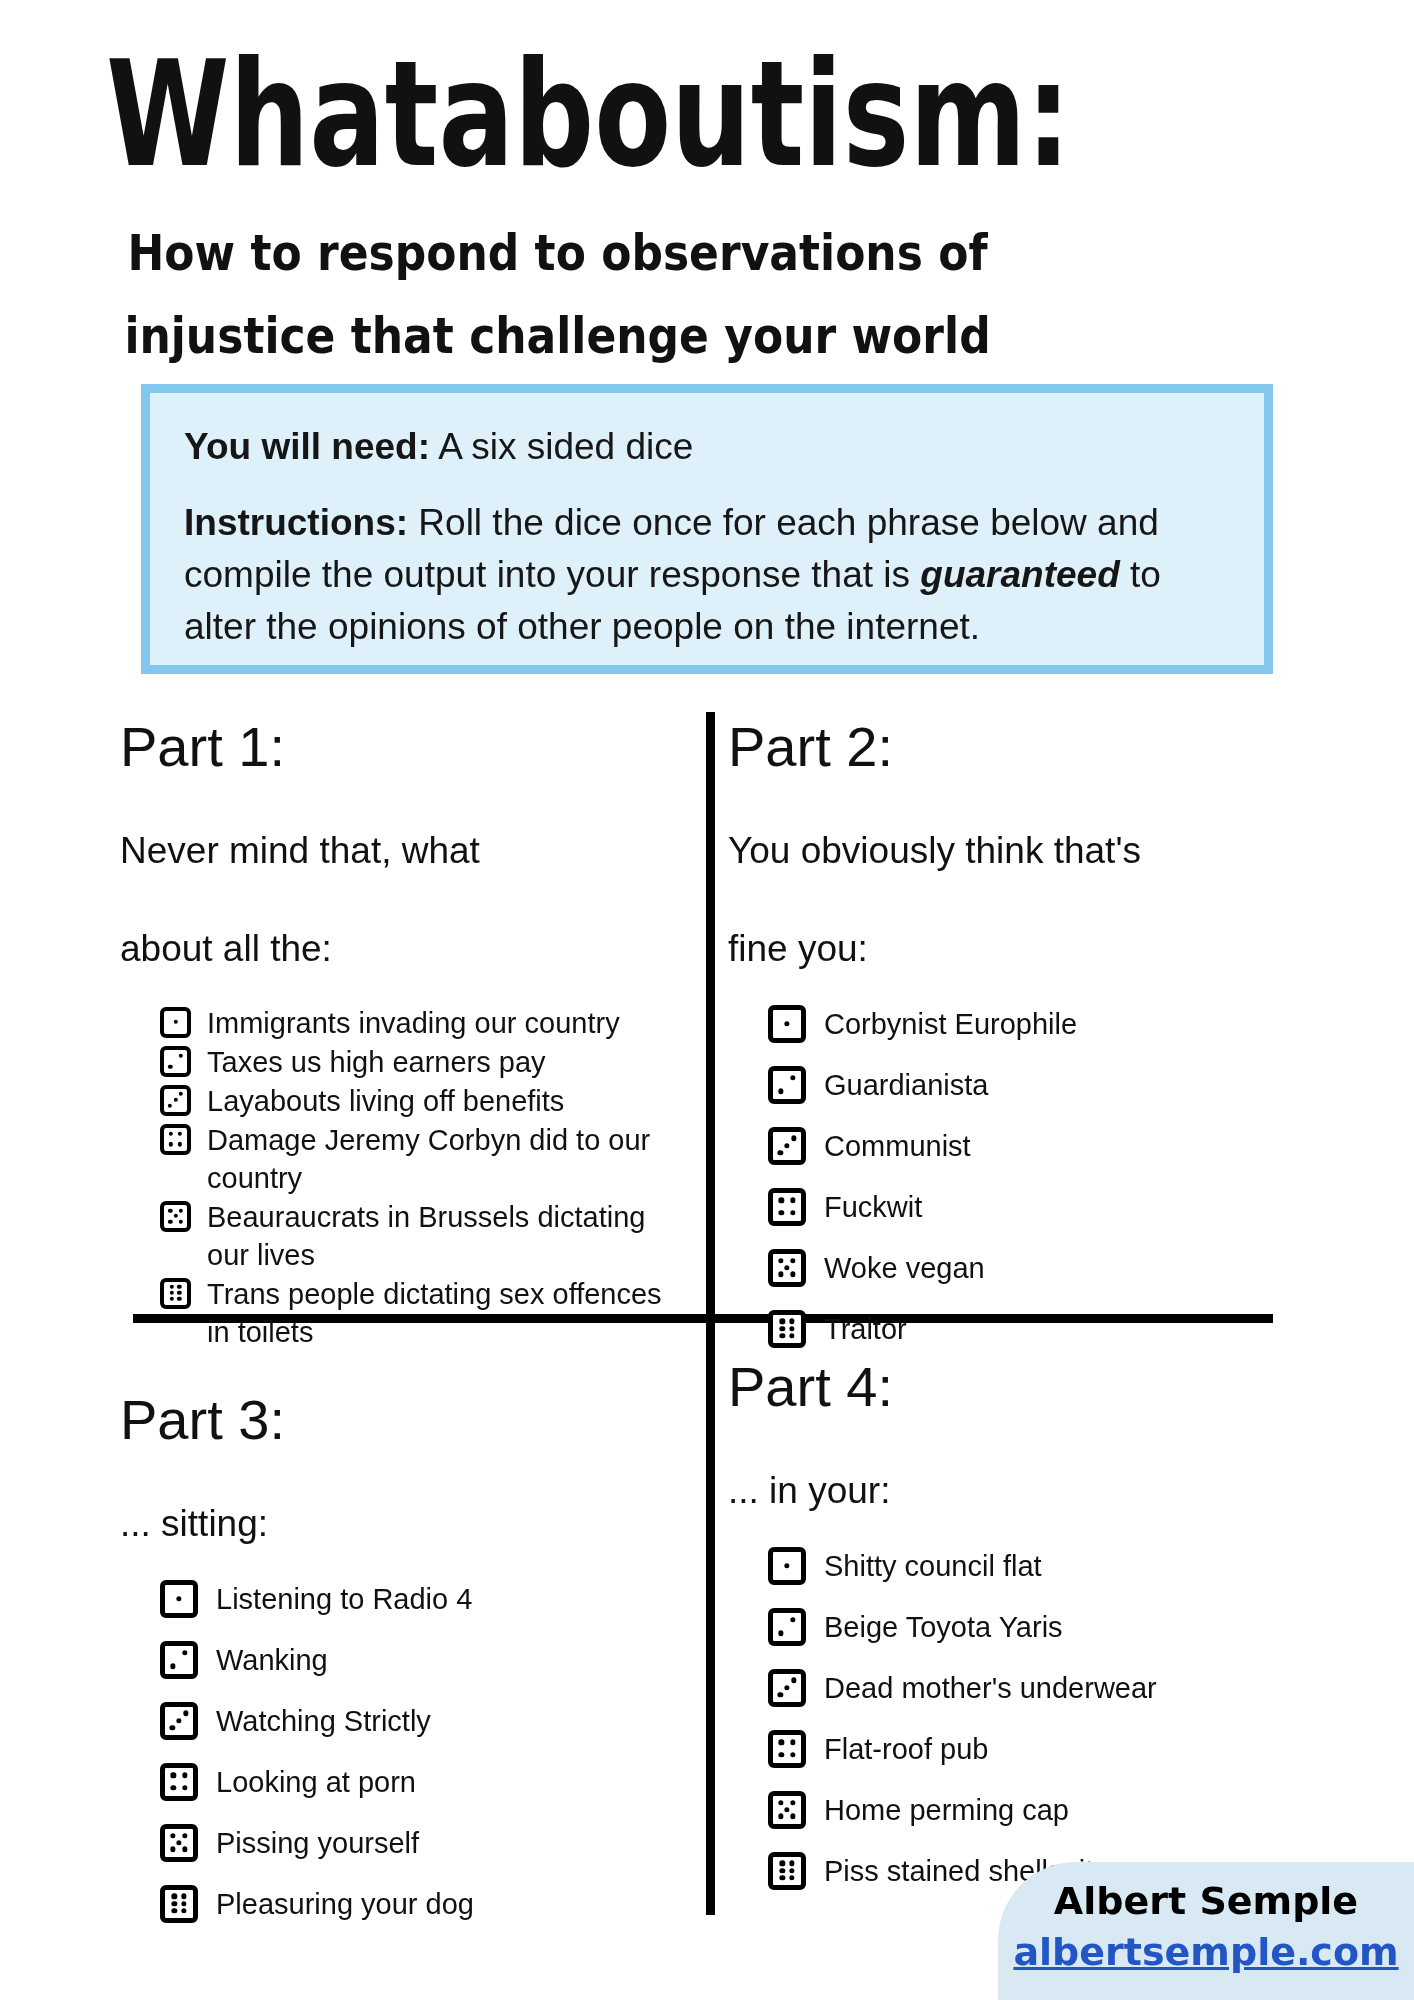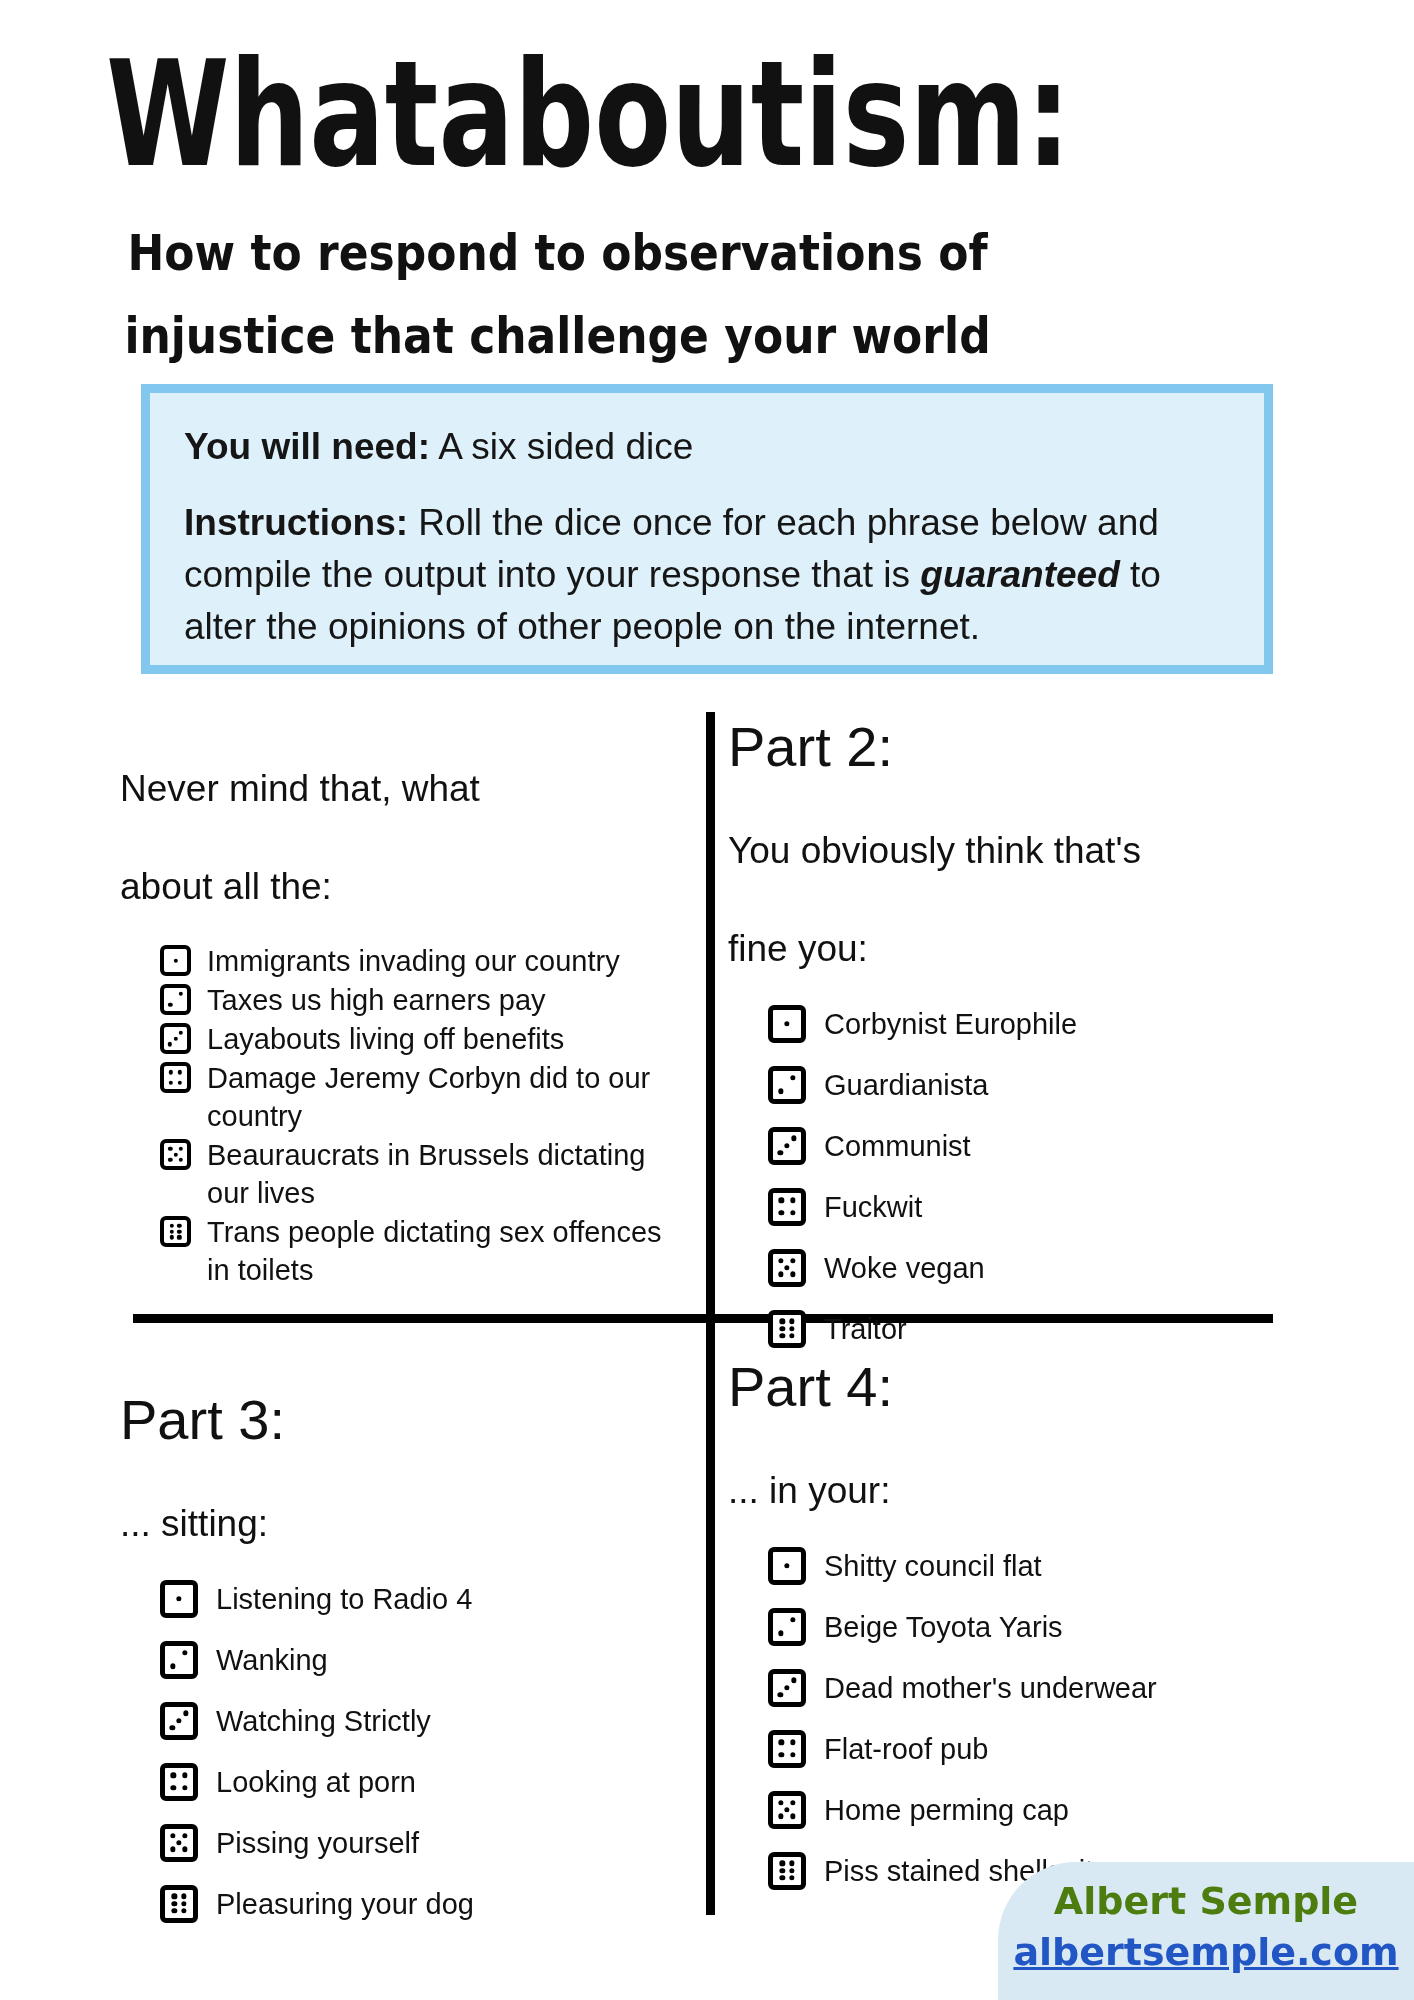--- a/index.html
+++ b/index.html
@@ -67,21 +67,21 @@
     position:absolute; width:19%; height:19%; background:#000; border-radius:50%;
     transform:translate(-50%,-50%);
   }
 
   
   .footer-bubble {
     position:absolute; left:998px; top:1862px; width:416px; height:138px; box-sizing:border-box;
     background:#d9e9f4; border-radius:78px 0 0 0; text-align:center; padding-top:14px;
     font-family:"DejaVu Sans", sans-serif;
   }
-  .footer-name { font-size:38px; font-weight:700; color:#4d7c0f; line-height:50px; }
+  .footer-name { font-size:38px; font-weight:700; color:#000000; line-height:50px; }
   .footer-site { font-size:38px; font-weight:700; color:#2156c4; text-decoration:underline; line-height:52px; display:inline-block; }
 </style>
 </head>
 <body>
 
 <div class="page">
 
   <div class="title-wrap">
     <div class="title">Whataboutism:</div>
   </div>
@@ -96,20 +96,21 @@
     </div>
     <div class="instructions-line">
       <span class="lbl">Instructions:</span><span> Roll the dice once for each phrase below and compile the output into your response that is </span><span class="guaranteed">guaranteed</span><span> to alter the opinions of other people on the internet.</span>
     </div>
   </div>
 
   <div class="vdivider"></div>
   <div class="hdivider"></div>
 
   <div class="part" id="part1">
+    <div class="part-heading">Part 1:</div>
     <div class="part-lead">
       <span>Never mind that, what</span>
       <span>about all the:</span>
     </div>
     <ul class="part-list list-small">
       <li class="item">
         <span class="die">
             <span class="pip" style="left: 50%; top: 50%;"></span>
           </span>
         <span class="item-label">Immigrants invading our country</span>

